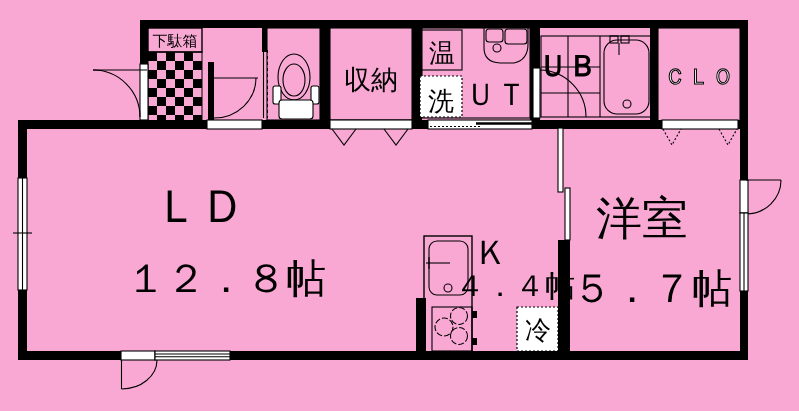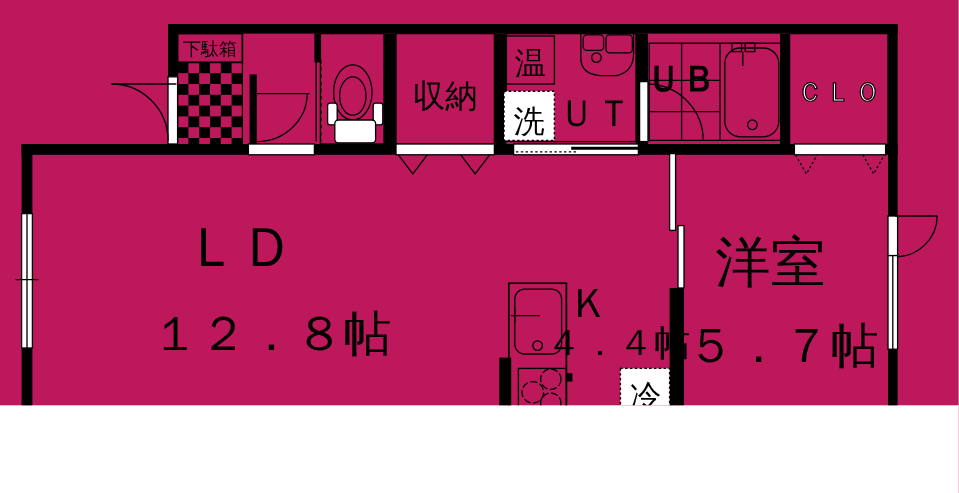--- a/index.html
+++ b/index.html
@@ -1,19 +1,19 @@
 <!DOCTYPE html>
 <html><head>
 <meta charset="utf-8">
 <style>
   html,body{margin:0;padding:0;background:#fff;}
   .stage{
     position:relative;
-    width:799px;height:338px;
-    background:#be185d;
+    width:799px;height:411px;
+    background:#f9a8d4;
     font-family:"DejaVu Sans",sans-serif;
     overflow:hidden;
   }
   svg text{
     font-family:"DejaVu Sans","Liberation Sans",sans-serif;
     fill:#000;
   }
   .lbl-big{font-size:46px;}
   .lbl-size{font-size:40px;}
   .lbl-k{font-size:34px;}

